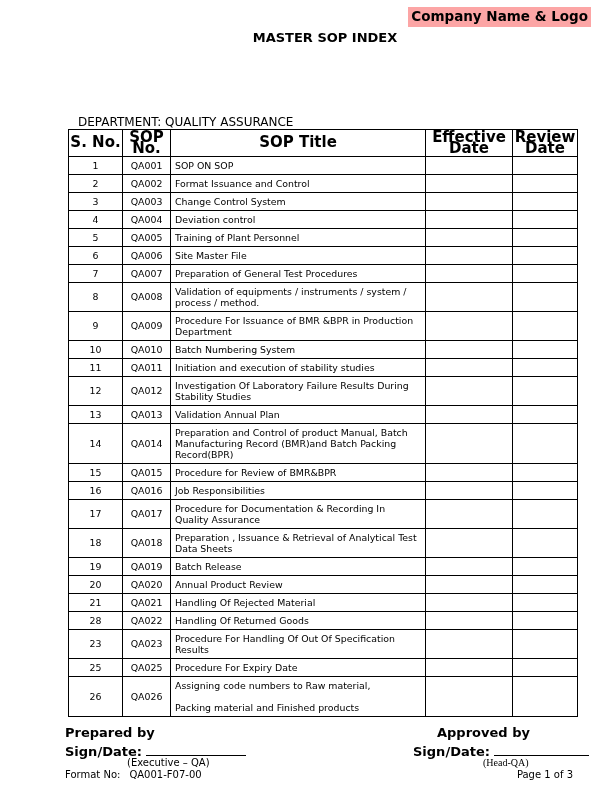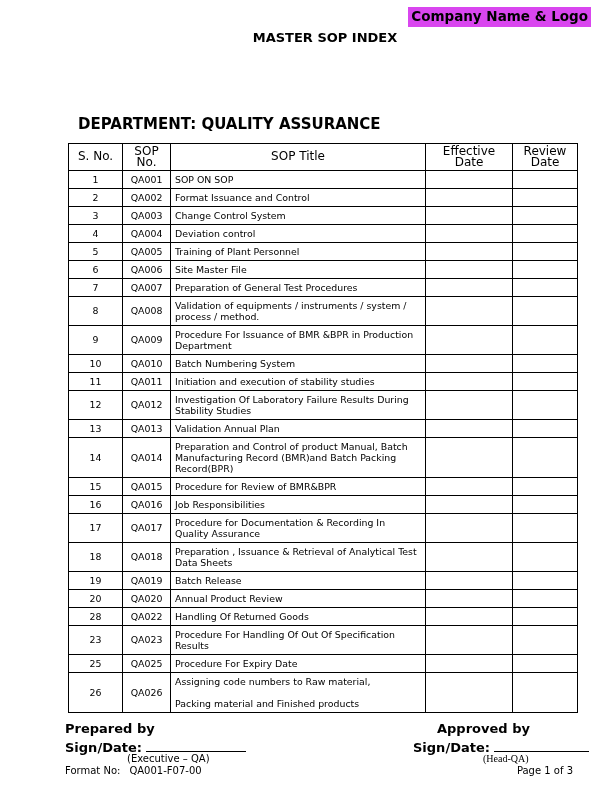--- a/index.html
+++ b/index.html
@@ -6,46 +6,46 @@
   .page{
     position:relative;
     width:612px;height:792px;
     background:#ffffff;
     color:#000;
     font-family:"DejaVu Sans","Liberation Sans",sans-serif;
     overflow:hidden;
   }
   .badge{
     position:absolute;top:7px;right:21px;
-    background:#d946ef;
+    background:#fca5a5;
     font-weight:bold;font-size:13.5px;line-height:1.25;
     padding:1px 3px 2px 3px;
   }
   .doc-title{
     padding-top:30px;margin-left:72px;margin-right:34px;
     text-align:center;
     font-weight:bold;font-size:13px;line-height:1.2;
   }
   .department{
-    margin:69px 0 10px 78px;
-    font-weight:bold;font-size:15px;
+    margin:69px 0 0 78px;
+    font-weight:normal;font-size:12px;
   }
   table.sop{
     margin-left:68px;
     width:509px;
     border-collapse:collapse;
     table-layout:fixed;
   }
   table.sop th, table.sop td{
     border:1px solid #000;
     vertical-align:middle;
     overflow:hidden;
   }
   table.sop th{
-    font-size:12px;font-weight:normal;
+    font-size:15px;font-weight:bold;
     text-align:center;
     white-space:pre-line;
     line-height:11px;
     padding:2px 1px;
   }
   table.sop td{
     font-size:9.4px;
     line-height:11px;
     padding:3px 4px;
   }
@@ -245,20 +245,27 @@
           <td class="c-date"></td>
         </tr>
         <tr>
           <td class="c-sno">20</td>
           <td class="c-sop">QA020</td>
           <td class="c-title">Annual Product Review</td>
           <td class="c-date"></td>
           <td class="c-date"></td>
         </tr>
         <tr>
+          <td class="c-sno">21</td>
+          <td class="c-sop">QA021</td>
+          <td class="c-title">Handling Of Rejected Material</td>
+          <td class="c-date"></td>
+          <td class="c-date"></td>
+        </tr>
+        <tr>
           <td class="c-sno">28</td>
           <td class="c-sop">QA022</td>
           <td class="c-title">Handling Of Returned Goods</td>
           <td class="c-date"></td>
           <td class="c-date"></td>
         </tr>
         <tr>
           <td class="c-sno">23</td>
           <td class="c-sop">QA023</td>
           <td class="c-title">Procedure For Handling Of Out Of Specification Results</td>

